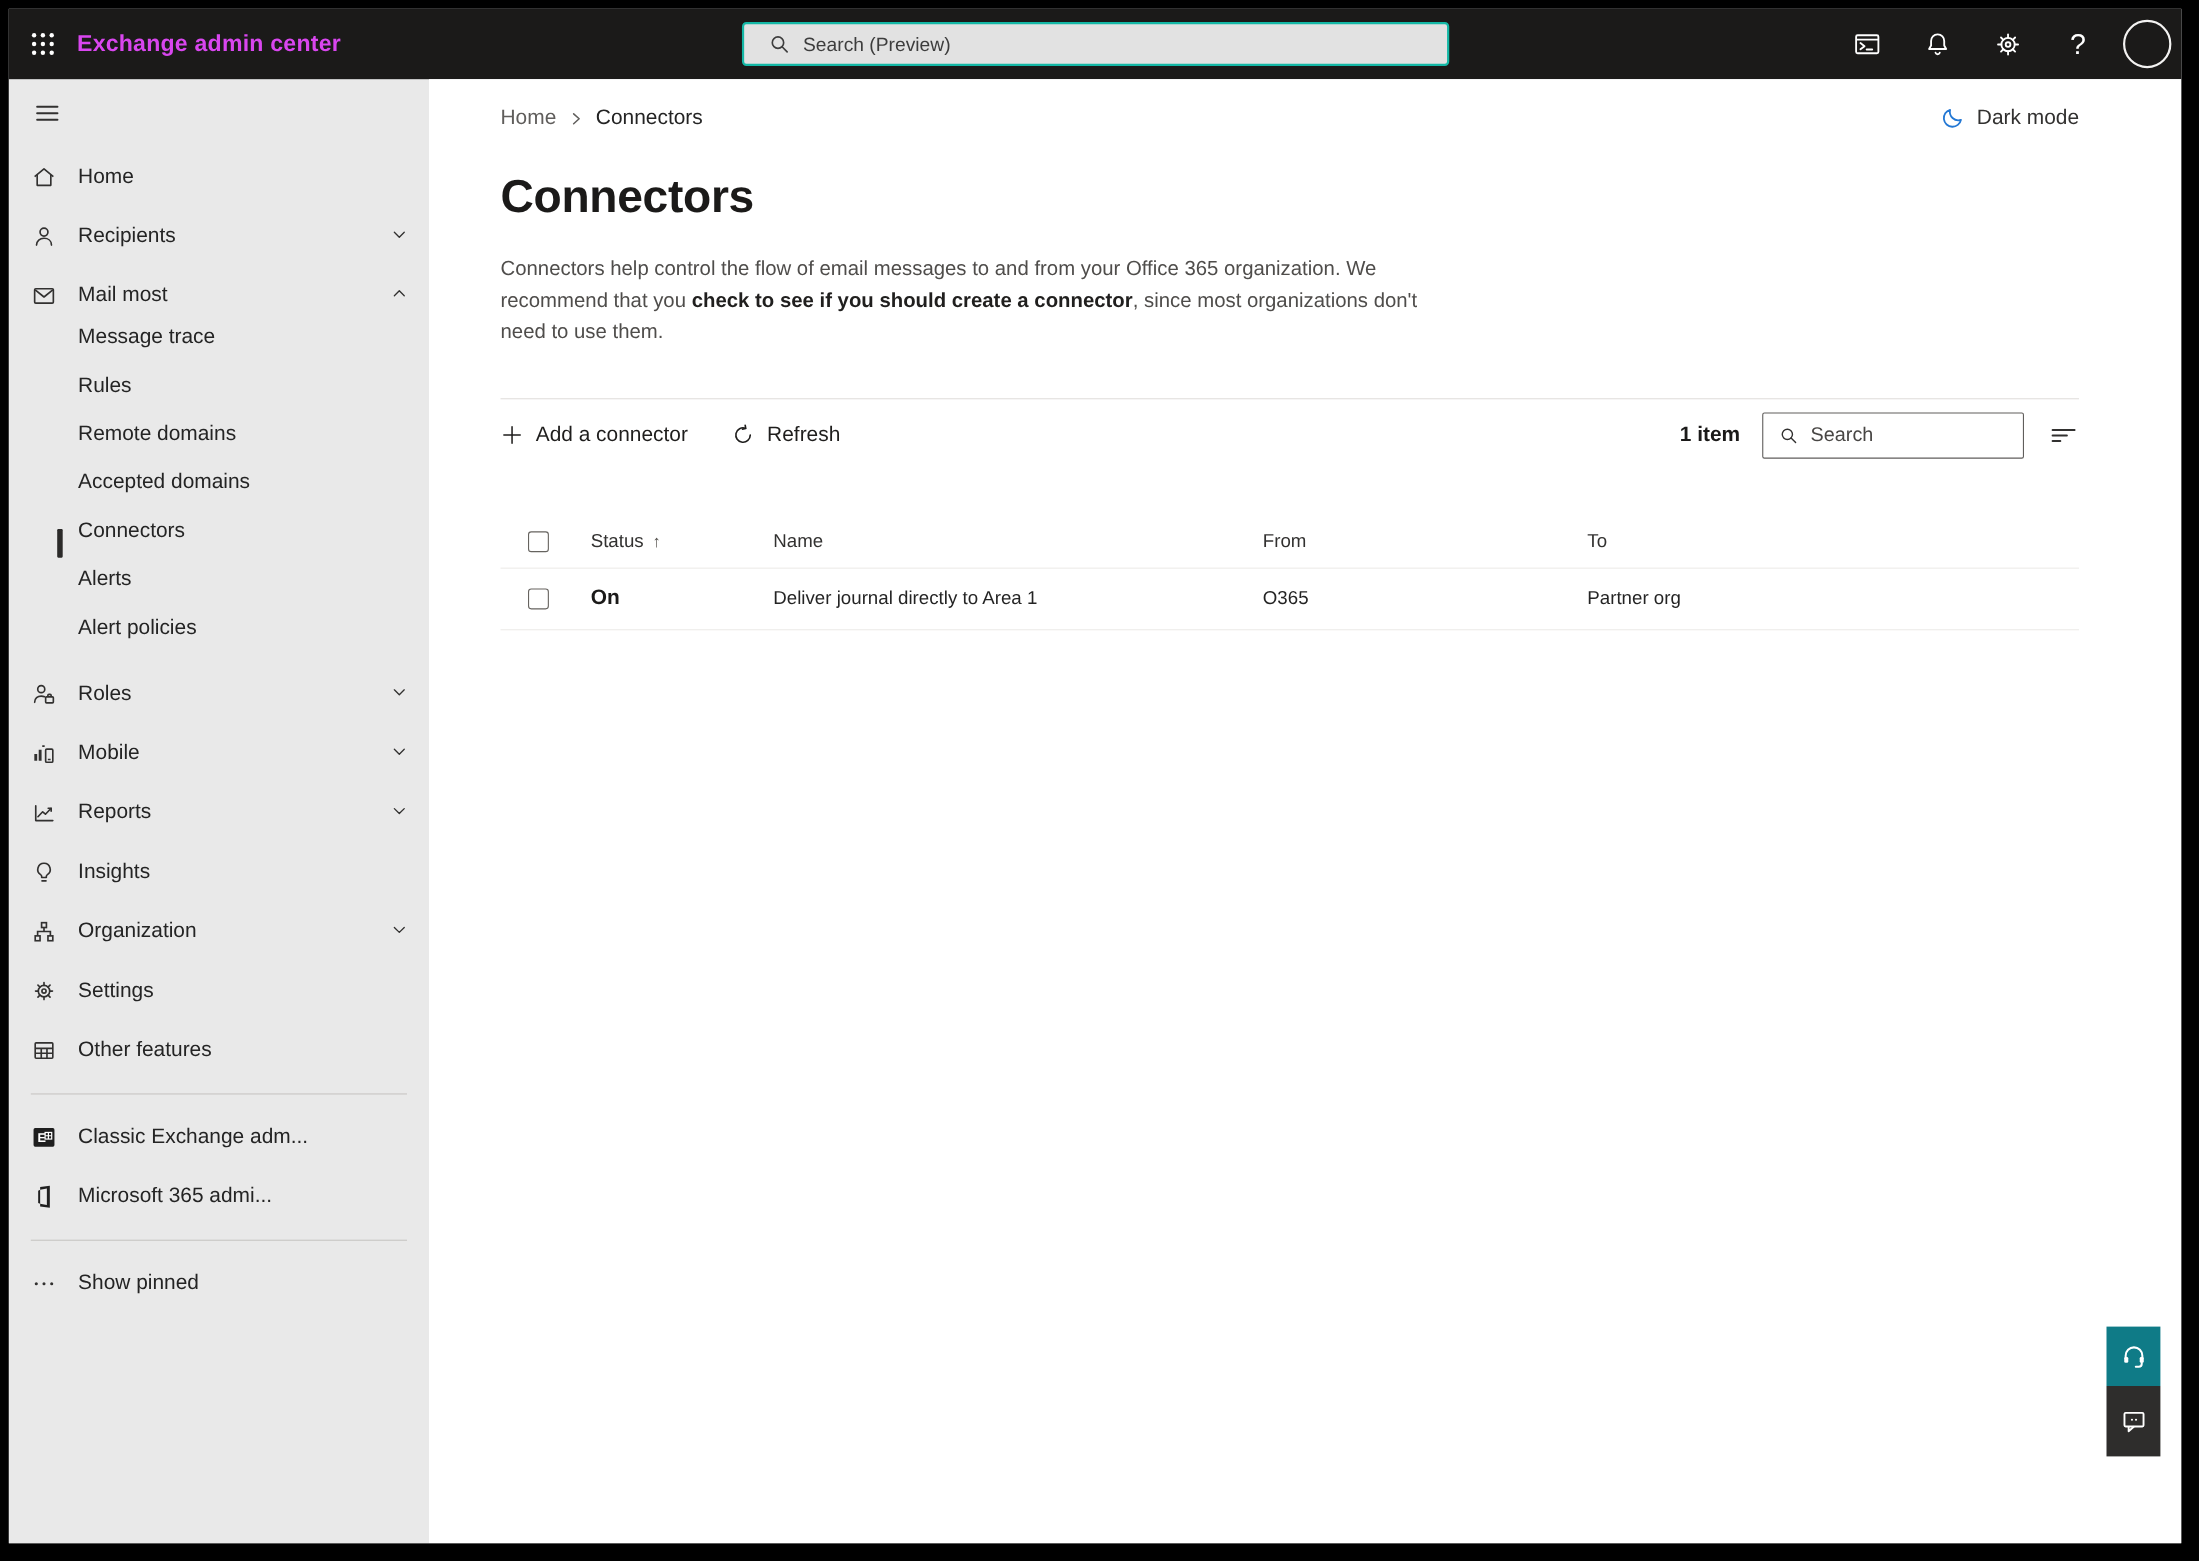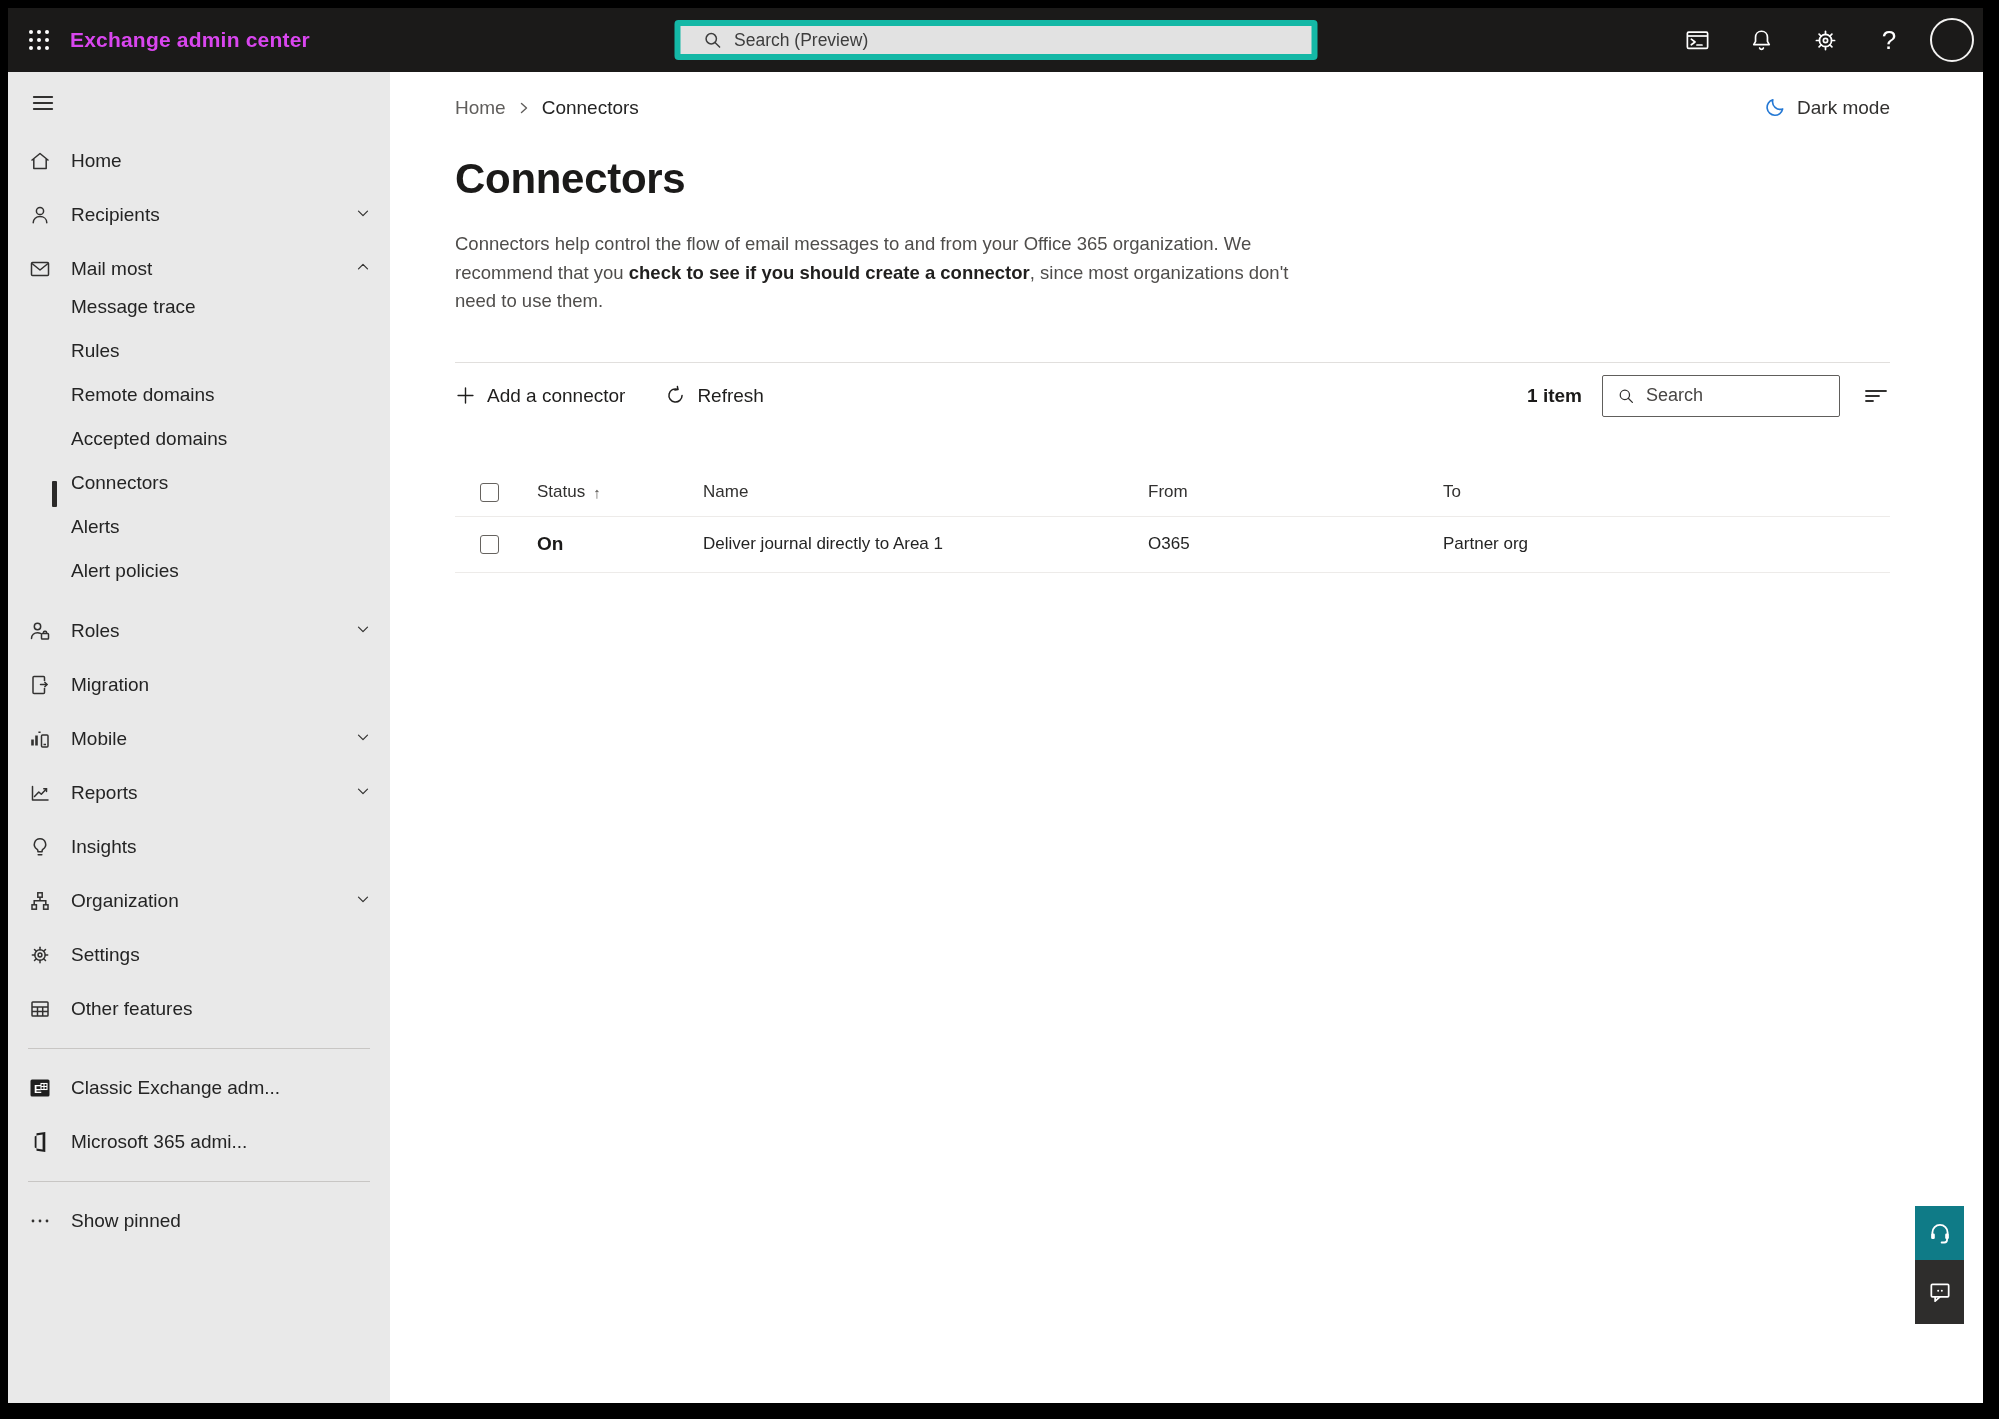--- a/index.html
+++ b/index.html
@@ -3,21 +3,21 @@
 <meta charset="utf-8">
 <style>
   * { margin:0; padding:0; box-sizing:border-box; }
   html,body { width:1999px; height:1419px; background:#000; font-family:"Liberation Sans", sans-serif; overflow:hidden; }
   .app { position:absolute; left:8px; top:8px; width:1975px; height:1395px; background:#fff; overflow:hidden; }
 
   
   .topbar { height:64px; background:#1b1a19; display:flex; align-items:center; position:relative; }
   .waffle-btn { width:62px; height:64px; display:flex; align-items:center; justify-content:center; background:none; border:none; cursor:pointer; }
   .app-title { color:#d946ef; font-size:21px; font-weight:700; letter-spacing:.2px; }
-  .topbar-search { position:absolute; left:50%; top:12px; transform:translateX(-50%); width:643px; height:40px; background:#e2e2e2; border:6px solid #14b8a6; border-radius:4px; display:flex; align-items:center; }
+  .topbar-search { position:absolute; left:50%; top:12px; transform:translateX(-50%); width:643px; height:40px; background:#e2e2e2; border:2px solid #14b8a6; border-radius:4px; display:flex; align-items:center; }
   .topbar-search svg { margin-left:22px; flex:none; }
   .topbar-search input { flex:1; border:none; background:transparent; outline:none; font-size:17.5px; color:#2d2d2d; margin-left:12px; font-family:"Liberation Sans", sans-serif; }
   .topbar-search input::placeholder { color:#3d3d3d; opacity:1; }
   .topbar-actions { margin-left:auto; display:flex; align-items:center; height:64px; }
   .tb-icon-btn { width:64px; height:64px; display:flex; align-items:center; justify-content:center; background:none; border:none; cursor:pointer; }
   .help-glyph { color:#fff; font-size:26px; font-weight:400; }
   .avatar-btn { width:62px; height:64px; display:flex; align-items:center; justify-content:center; background:none; border:none; cursor:pointer; }
   .avatar-circle { width:44px; height:44px; border:2px solid #f3f2f1; border-radius:50%; }
 
   
@@ -228,31 +228,20 @@
           </svg>
         </span>
         <span class="ni-label">Roles</span>
         <span class="chev">
           <svg width="18" height="18" viewBox="0 0 24 24" fill="none" stroke="#323130" stroke-width="1.6" stroke-linecap="round" stroke-linejoin="round">
               <path d="M6 9.5 L12 15.5 L18 9.5"></path>
             </svg>
         </span>
       </div>
 
-      <div class="nav-item">
-        <span class="ni-icon">
-          <svg width="24" height="24" viewBox="0 0 24 24" fill="none" stroke="#323130" stroke-width="1.5" stroke-linejoin="round">
-            <path d="M6 3.5 H15.5 A1 1 0 0 1 16.5 4.5 V8"></path>
-              <path d="M6 3.5 A1 1 0 0 0 5 4.5 V19.5 A1 1 0 0 0 6 20.5 H15.5 A1 1 0 0 0 16.5 19.5 V15"></path>
-            <path d="M12.5 11.5 H19" stroke-linecap="round"></path>
-              <path d="M16.8 9.3 L19 11.5 L16.8 13.7" stroke-linecap="round"></path>
-          </svg>
-        </span>
-        <span class="ni-label">Migration</span>
-      </div>
 
       <div class="nav-item">
         <span class="ni-icon">
           <svg width="24" height="24" viewBox="0 0 24 24" fill="none" stroke="#323130" stroke-width="1.5">
             <path d="M4.5 18.5 V12.5" stroke-width="2.6"></path>
               <path d="M8.5 18.5 V8.5" stroke-width="2.6"></path>
             <path d="M11.5 6 V4.5" stroke-width="2.2"></path>
             <rect x="13.5" y="8" width="6.5" height="12" rx="1"></rect>
               <path d="M15.5 17.5 H18"></path>
           </svg>

